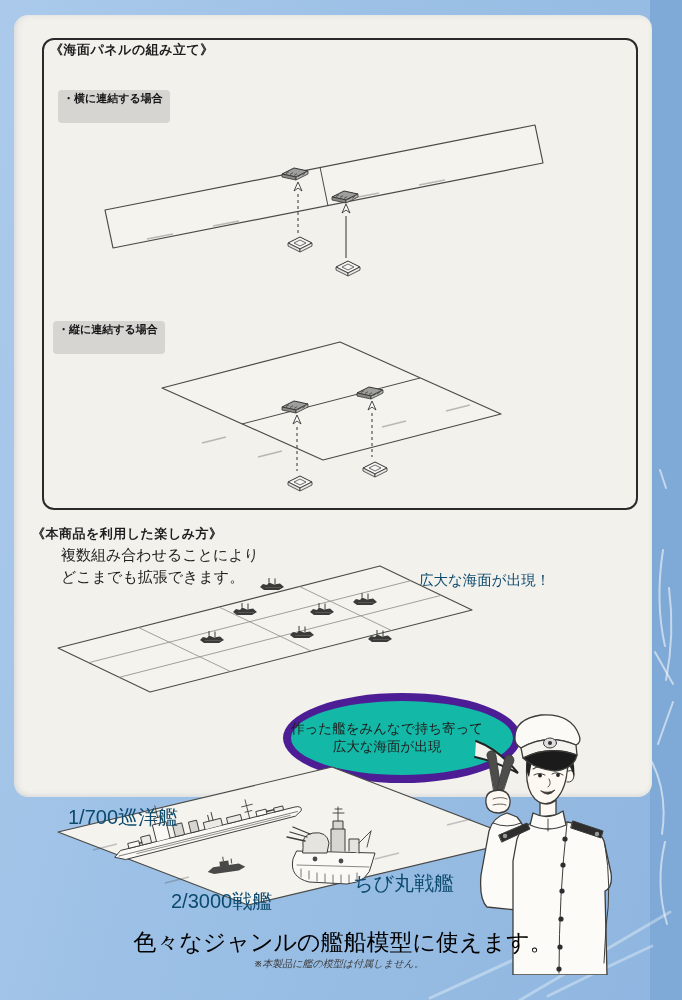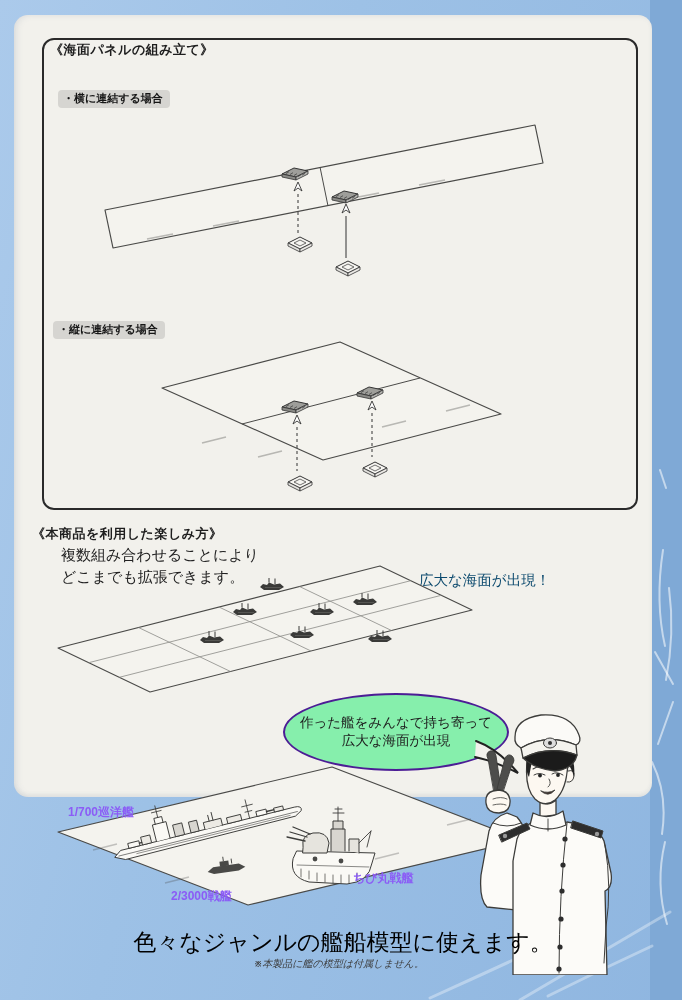--- a/index.html
+++ b/index.html
@@ -14,28 +14,28 @@
     left:14px;top:15px;width:638px;height:782px;background:#f2f1ec;
     border-radius:14px;box-shadow:inset 3px 0 6px rgba(90,110,140,.12), inset 0 -2px 4px rgba(90,110,140,.08);
   }
   #assembly-box{
     left:28px;top:23px;width:592px;height:468px;
     border:2px solid #2a2a2a;border-radius:12px;background:transparent;
   }
   .sec-title{font-weight:bold;font-size:13px;letter-spacing:.5px;white-space:nowrap;}
   .pill{
     background:#d6d5d1;color:#161616;font-weight:bold;font-size:11px;
-    padding:2px 7px 3px 5px;border-radius:4px;white-space:nowrap;line-height:1.2;
+    padding:2px 7px 18px 5px;border-radius:4px;white-space:nowrap;line-height:1.2;
   }
   .cap15{font-size:15px;line-height:22px;white-space:nowrap;color:#222;}
   .cap14{font-size:14.5px;white-space:nowrap;color:#0c4a6e;}
-  .modlab{font-size:12px;white-space:nowrap;color:#8b5cf6;font-weight:bold;}
+  .modlab{font-size:20px;white-space:nowrap;color:#0c4a6e;}
   #speech-bubble{
-    left:269px;top:678px;width:222px;height:74px;border:2px solid #4c1d95;
-    border-radius:50%;background:#86efac;display:flex;align-items:center;justify-content:center;text-align:center;
+    left:269px;top:678px;width:222px;height:74px;border:8px solid #4c1d95;
+    border-radius:50%;background:#14b8a6;display:flex;align-items:center;justify-content:flex-start;text-align:center;
   }
   #speech-bubble .txt{font-size:13.5px;line-height:18px;white-space:nowrap;}
   #footer-main{top:912px;left:329px;transform:translateX(-50%);font-size:23px;white-space:nowrap;color:#000000;}
   #footer-note{top:942px;left:325px;transform:translateX(-50%);font-size:10px;white-space:nowrap;color:#3c3c3c;font-style:italic;}
   svg{display:block;}
   .ink{stroke:#3c3c3a;fill:none;stroke-linecap:round;stroke-linejoin:round;}
 </style>
 </head>
 <body>
 

